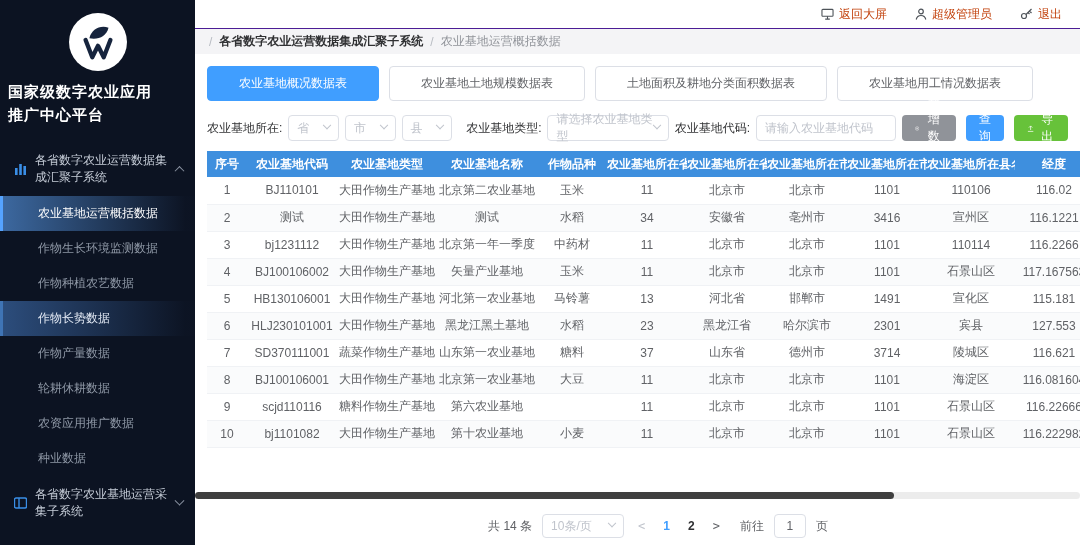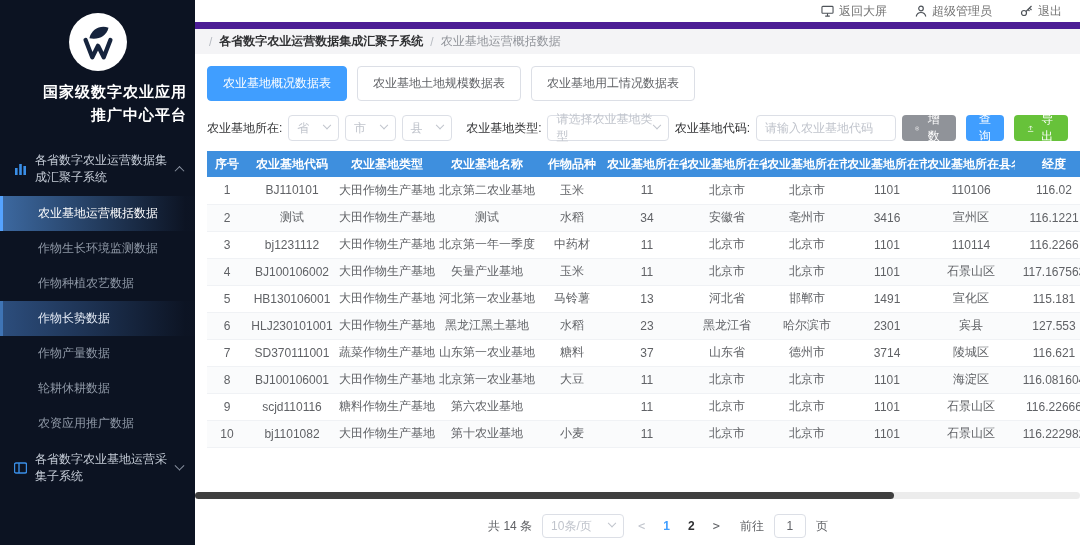--- a/index.html
+++ b/index.html
@@ -2,43 +2,43 @@
 <html><head>
 <meta charset="utf-8">
 <style>
   * { margin:0; padding:0; box-sizing:border-box; }
   html,body { width:1080px; height:545px; overflow:hidden; }
   body { font-family:"Liberation Sans","DejaVu Sans",sans-serif; background:#fff; font-size:12px; }
   .app { display:flex; width:1080px; height:545px; }
 
   
   .sidebar { width:195px; flex-shrink:0; background:#0c1322; color:#98a2b3; display:flex; flex-direction:column; }
-  .logo-area { padding:13px 8px 16px; text-align:right; }
+  .logo-area { padding:13px 8px 16px; text-align:left; }
   .logo-circle { width:58px; height:58px; border-radius:50%; background:#fff; margin:0 auto 10px; display:flex; align-items:center; justify-content:center; }
   .logo-title { color:#fff; font-size:15px; font-weight:bold; line-height:1.5; letter-spacing:1px; }
   .nav { flex:1; overflow:hidden; }
   .group-header { display:flex; align-items:center; gap:8px; padding:10px 12px 10px 14px; font-size:12px; color:#c6cdd8; cursor:pointer; }
   .group-header .glabel { flex:1; text-align:left; }
   .gchev { width:7px; height:7px; border-right:1px solid #8b93a2; border-bottom:1px solid #8b93a2; flex-shrink:0; }
   .gchev.up   { transform:rotate(-135deg) translate(-1px,-1px); }
   .gchev.down { transform:rotate(45deg) translate(-2px,-2px); }
   .sub-item { padding:9px 6px 9px 38px; font-size:12px; color:#8f98a6; cursor:pointer; position:relative; white-space:nowrap; }
   .sub-item.active { color:#fff; background:linear-gradient(90deg,#3c689f 0%, rgba(25,38,64,0.05) 95%); border-left:3px solid #55a3ff; padding-left:35px; }
   .sub-item.highlighted { color:#e2e9f4; background:linear-gradient(90deg,#2c4d7c 0%, rgba(25,38,64,0.05) 95%); border-left:3px solid #3f74b5; padding-left:35px; }
 
   
   .main { flex:1; display:flex; flex-direction:column; background:#fff; min-width:0; }
-  .topbar { height:29px; flex-shrink:0; display:flex; justify-content:flex-end; align-items:center; gap:28px; padding:0 18px; color:#737373; border-bottom:7px solid #4c1d95; }
+  .topbar { height:29px; flex-shrink:0; display:flex; justify-content:flex-end; align-items:center; gap:28px; padding:0 18px; color:#c2410c; border-bottom:1px solid #4c1d95; }
   .topbar-item { display:flex; align-items:center; gap:5px; cursor:pointer; }
   .breadcrumb { height:25px; flex-shrink:0; display:flex; align-items:center; gap:7px; padding-left:14px; background:#f4f4f6; color:#909399; }
   .bc-main { color:#303133; font-weight:bold; }
   .bc-sep { color:#b8bcc2; }
 
   .tabs { display:flex; gap:10px; padding:12px 12px 4px; flex-shrink:0; }
-  .tab { padding:8px 15px; border:1px solid #dcdfe6; border-radius:4px; background:#fff; color:#606266; font-size:12px; cursor:pointer; white-space:nowrap; }
+  .tab { padding:8px 31px; border:1px solid #dcdfe6; border-radius:4px; background:#fff; color:#606266; font-size:12px; cursor:pointer; white-space:nowrap; }
   .tab.active { background:#409eff; border-color:#409eff; color:#fff; }
 
   .filter-row { display:flex; align-items:center; gap:6px; padding:10px 12px 8px; flex-shrink:0; }
   .flabel { color:#303133; font-weight:normal; white-space:nowrap; }
   .fbox { height:26px; border:1px solid #dcdfe6; border-radius:4px; background:#fff; display:flex; align-items:center; justify-content:space-between; padding:0 8px; color:#c0c4cc; cursor:pointer; }
   .fbox.sm { width:66px; }
   .fbox.md { width:170px; }
   .schev { width:6px; height:6px; border-right:1px solid #c0c4cc; border-bottom:1px solid #c0c4cc; transform:rotate(45deg) translate(-2px,-2px); flex-shrink:0; }
   .finput { height:26px; width:140px; border:1px solid #dcdfe6; border-radius:4px; padding:0 8px; font-size:12px; color:#be185d; outline:none; }
   .finput::placeholder { color:#c0c4cc; }
@@ -98,20 +98,21 @@
           <span class="glabel">各省数字农业运营数据集成汇聚子系统</span>
           <i class="gchev up"></i>
         </div>
         <div class="sub-item active">农业基地运营概括数据</div>
         <div class="sub-item">作物生长环境监测数据</div>
         <div class="sub-item">作物种植农艺数据</div>
         <div class="sub-item highlighted">作物长势数据</div>
         <div class="sub-item">作物产量数据</div>
         <div class="sub-item">轮耕休耕数据</div>
         <div class="sub-item">农资应用推广数据</div>
+        <div class="sub-item">种业数据</div>
         <div class="group-header">
           <span>
             <svg width="13" height="12" viewBox="0 0 13 12">
               <rect x="0.5" y="1" width="12" height="10" rx="1.5" fill="none" stroke="#3a8ee6" stroke-width="1.4"></rect>
               <line x1="5" y1="1" x2="5" y2="11" stroke="#3a8ee6" stroke-width="1.4"></line>
             </svg>
           </span>
           <span class="glabel">各省数字农业基地运营采集子系统</span>
           <i class="gchev down"></i>
         </div>
@@ -147,20 +148,21 @@
     <div class="breadcrumb">
       <span class="bc-sep">/</span>
       <span class="bc-main">各省数字农业运营数据集成汇聚子系统</span>
       <span class="bc-sep">/</span>
       <span>农业基地运营概括数据</span>
     </div>
 
     <div class="tabs" id="tabs">
         <button class="tab active">农业基地概况数据表</button>
         <button class="tab">农业基地土地规模数据表</button>
+        <button class="tab">土地面积及耕地分类面积数据表</button>
         <button class="tab">农业基地用工情况数据表</button>
       </div>
 
     <div class="filter-row">
       <span class="flabel">农业基地所在:</span>
       <div class="fbox sm">
         <span>省</span>
         <i class="schev"></i>
       </div>
       <div class="fbox sm">

